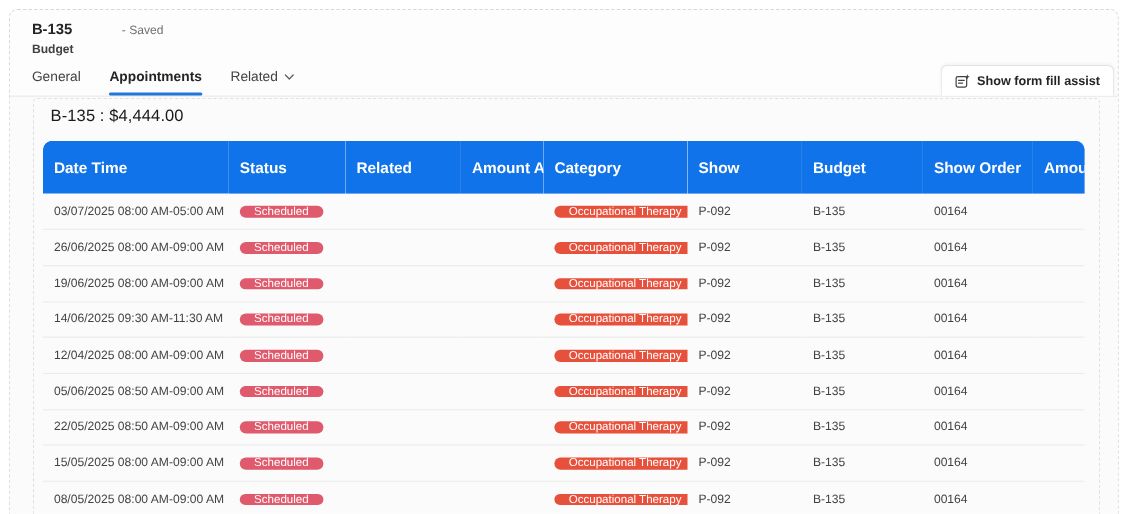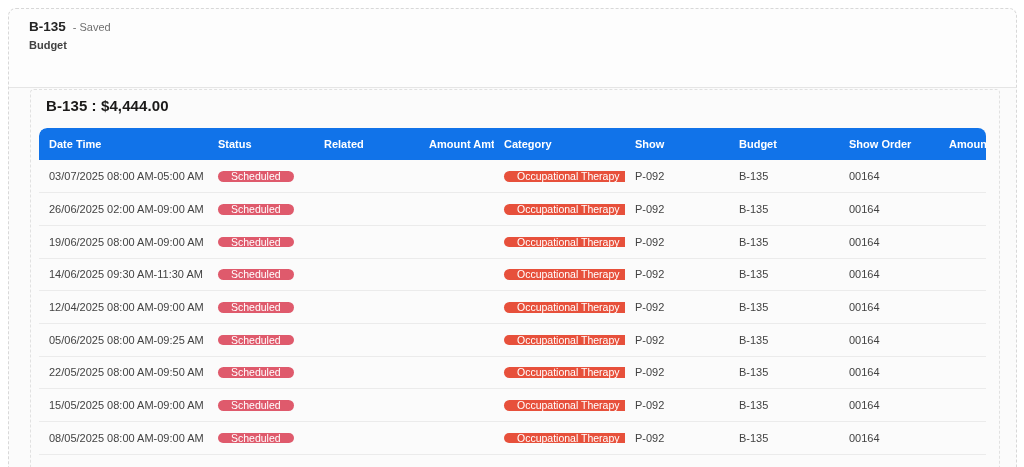--- a/index.html
+++ b/index.html
@@ -7,21 +7,21 @@
     font-family:"Liberation Sans", sans-serif; }
   body { position:relative; }
 
   .card { position:absolute; left:8px; top:8px; width:1009px; height:480px;
     background:#fdfdfd; border:1px dashed #d8d8d8; border-radius:8px; }
 
   
   .form-header { position:absolute; top:0; left:0; right:0; height:78px; }
   .title-line { position:absolute; left:20px; top:10px; display:flex; align-items:baseline; gap:7px; }
   .record-title { font-size:13.5px; font-weight:700; color:#242424; }
-  .save-status { font-size:11px; color:#707070; }
+  .save-status { font-size:11px; color:#707070;margin-left:38px; }
   .entity-label { position:absolute; left:20px; top:30px; font-size:11px; font-weight:600; color:#424242; }
 
   .tabs { position:absolute; left:20px; top:49px; display:flex; gap:26px; height:29px; }
   .tab { font-size:12.5px; color:#424242; display:flex; align-items:center; gap:5px;
     position:relative; cursor:pointer; padding-bottom:6px; }
   .tab.active { font-weight:700; color:#242424; }
   .tab.active::after { content:""; position:absolute; left:0; right:0; bottom:0; height:3px;
     border-radius:2px; background:var(--tab-underline,#2176d9); }
   .chevron-down svg { display:block; }
 
@@ -34,32 +34,32 @@
     box-shadow:0 -1px 3px rgba(0,0,0,0.04); }
   .assist-btn svg { display:block; }
 
   
   .content { position:absolute; top:79px; left:0; right:0; bottom:0; background:#fbfbfb;
     border-radius:0 0 8px 8px; }
 
   .section { position:absolute; left:21px; top:1px; width:970px; height:420px;
     border:1px dashed #e1e1e1; border-bottom:none; border-radius:4px; }
 
-  .grid-title { position:absolute; left:15px; top:7px; font-size:15px; font-weight:700;
+  .grid-title { position:absolute; left:15px; top:7px; font-size:15px; font-weight:400;
     color:#1b1a19; letter-spacing:0.1px; }
 
   .grid-wrap { position:absolute; left:8px; top:38px; width:947px; overflow:hidden;
     border-radius:8px 8px 0 0; }
   table { width:1015px; table-layout:fixed; border-collapse:collapse; }
   col.c-date{width:169px} col.c-status{width:106px} col.c-invoice{width:105px}
   col.c-invamt{width:75px} col.c-category{width:131px} col.c-plan{width:104px}
   col.c-budget{width:110px} col.c-workorder{width:100px} col.c-amount{width:115px}
 
-  thead th { height:32px; background:var(--grid-header,#1173e9); color:#ffffff;
-    font-size:11px; font-weight:700; text-align:left; padding:0 4px 0 10px;
+  thead th { height:48px; background:var(--grid-header,#1173e9); color:#ffffff;
+    font-size:14px; font-weight:700; text-align:left; padding:0 4px 0 10px;
     white-space:nowrap; overflow:hidden; cursor:pointer; }
   thead th:first-child { border-top-left-radius:8px; }
 
   tbody td { height:32.7px; border-bottom:1px solid #ebebeb; font-size:11px; color:#424242;
     padding:0 4px 0 10px; white-space:nowrap; overflow:hidden; background:transparent; }
   tbody tr { cursor:pointer; }
 
   .badge { display:inline-block; color:#ffffff; font-size:10.5px; line-height:1;
     border-radius:10px; padding:0 13px; white-space:nowrap; }
   .badge-status { background:var(--status-badge,#df5a6c); }
@@ -71,24 +71,51 @@
 
 <div class="card">
 
   <div class="form-header">
     <div class="title-line">
       <span class="record-title">B-135</span>
       <span class="save-status">- Saved</span>
     </div>
     <div class="entity-label">Budget</div>
 
+    <div class="tabs">
+      <div class="tab">
+        <span>General</span>
+      </div>
+      <div class="tab active">
+        <span>Appointments</span>
+      </div>
+      <div class="tab">
+        <span>Related</span>
+        <span class="chevron-down">
+          <svg width="10" height="10" viewBox="0 0 10 10">
+              <path d="M1.5 3.2 L5 6.8 L8.5 3.2" fill="none" stroke="#616161" stroke-width="1.2" stroke-linecap="round" stroke-linejoin="round"></path>
+            </svg>
+        </span>
+      </div>
+    </div>
   </div>
 
   <div class="header-divider"></div>
 
+  <div class="assist-btn">
+    <span>
+      <svg width="14" height="14" viewBox="0 0 14 14">
+        <rect x="1.2" y="2.6" width="9.6" height="9.6" rx="1.6" fill="none" stroke="#424242" stroke-width="1.1"></rect>
+        <line x1="3.4" y1="6" x2="8.6" y2="6" stroke="#424242" stroke-width="1.1" stroke-linecap="round"></line>
+        <line x1="3.4" y1="8.6" x2="7" y2="8.6" stroke="#424242" stroke-width="1.1" stroke-linecap="round"></line>
+        <path d="M11.4 0.6 L12 2.2 L13.6 2.8 L12 3.4 L11.4 5 L10.8 3.4 L9.2 2.8 L10.8 2.2 Z" fill="#424242"></path>
+      </svg>
+    </span>
+    <span>Show form fill assist</span>
+  </div>
 
   <div class="content">
     <div class="section">
       <div class="grid-title">B-135 : $4,444.00</div>
 
       <div class="grid-wrap">
         <table>
           <colgroup>
             <col class="c-date">
               <col class="c-status">
@@ -120,21 +147,21 @@
     <td></td>
     <td></td>
     <td><span class="badge badge-category">Occupational Therapy</span></td>
     <td>P-092</td>
     <td>B-135</td>
     <td>00164</td>
     <td></td>
   </tr>
 
   <tr>
-    <td>26/06/2025 02:00 AM-09:00 AM</td>
+    <td>26/06/2025 08:00 AM-09:00 AM</td>
     <td><span class="badge badge-status">Scheduled</span></td>
     <td></td>
     <td></td>
     <td><span class="badge badge-category">Occupational Therapy</span></td>
     <td>P-092</td>
     <td>B-135</td>
     <td>00164</td>
     <td></td>
   </tr>
 
@@ -168,33 +195,33 @@
     <td></td>
     <td></td>
     <td><span class="badge badge-category">Occupational Therapy</span></td>
     <td>P-092</td>
     <td>B-135</td>
     <td>00164</td>
     <td></td>
   </tr>
 
   <tr>
-    <td>05/06/2025 08:00 AM-09:25 AM</td>
-    <td><span class="badge badge-status">Scheduled</span></td>
-    <td></td>
-    <td></td>
-    <td><span class="badge badge-category">Occupational Therapy</span></td>
-    <td>P-092</td>
-    <td>B-135</td>
-    <td>00164</td>
-    <td></td>
-  </tr>
-
-  <tr>
-    <td>22/05/2025 08:00 AM-09:50 AM</td>
+    <td>05/06/2025 08:50 AM-09:00 AM</td>
+    <td><span class="badge badge-status">Scheduled</span></td>
+    <td></td>
+    <td></td>
+    <td><span class="badge badge-category">Occupational Therapy</span></td>
+    <td>P-092</td>
+    <td>B-135</td>
+    <td>00164</td>
+    <td></td>
+  </tr>
+
+  <tr>
+    <td>22/05/2025 08:50 AM-09:00 AM</td>
     <td><span class="badge badge-status">Scheduled</span></td>
     <td></td>
     <td></td>
     <td><span class="badge badge-category">Occupational Therapy</span></td>
     <td>P-092</td>
     <td>B-135</td>
     <td>00164</td>
     <td></td>
   </tr>
 

